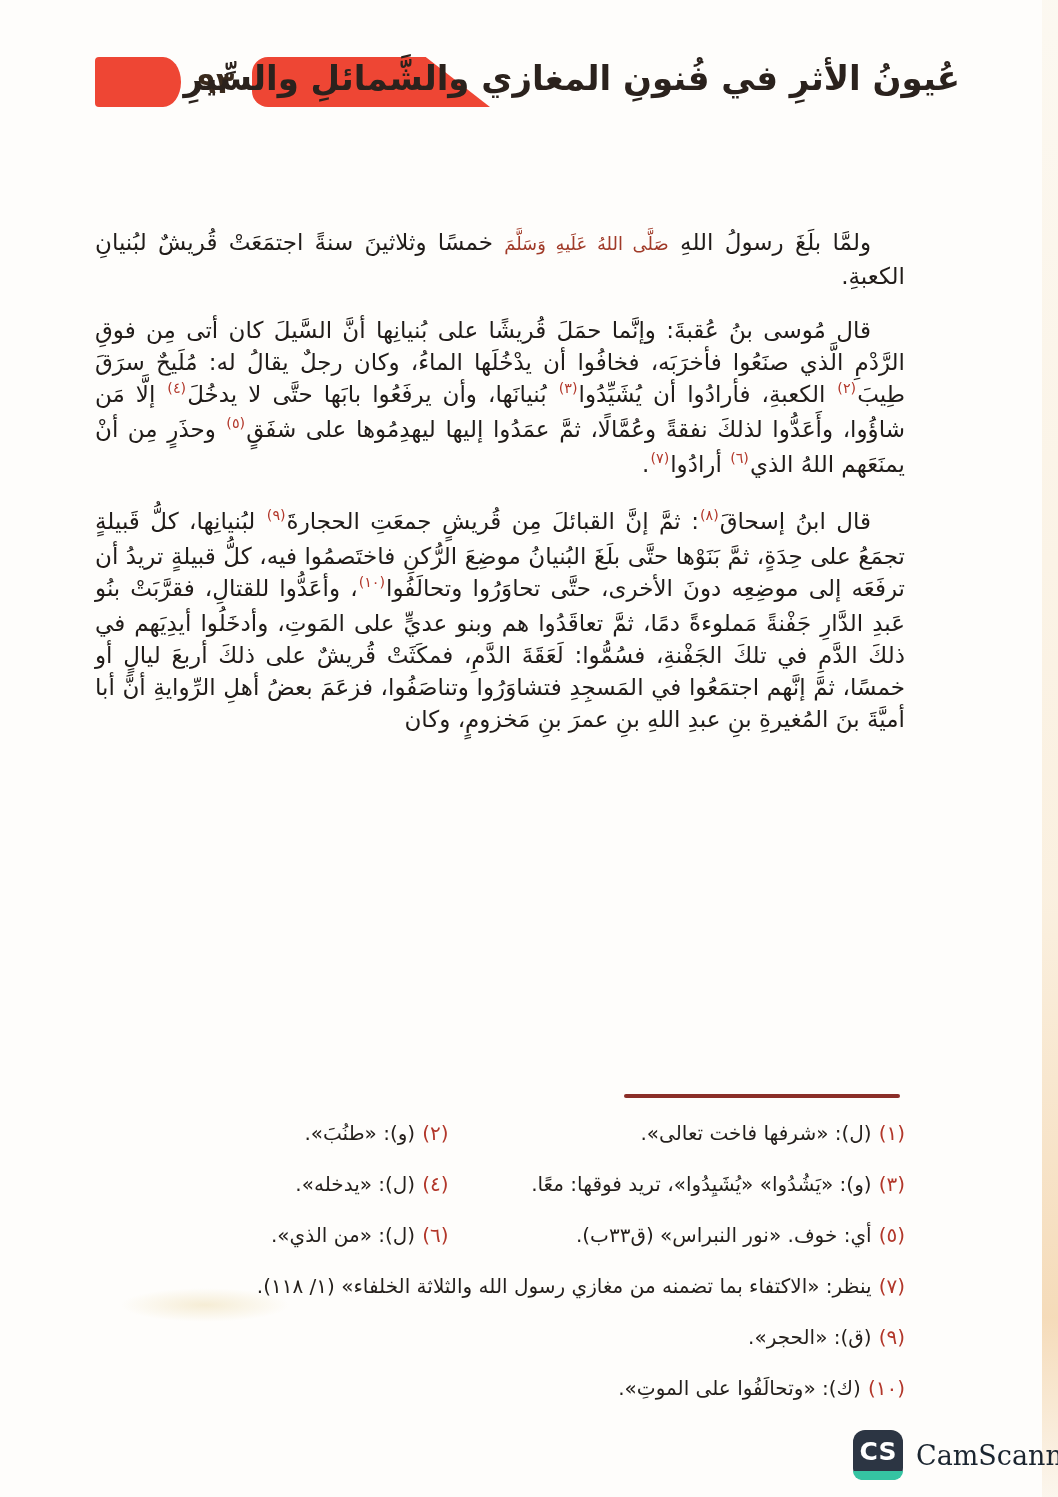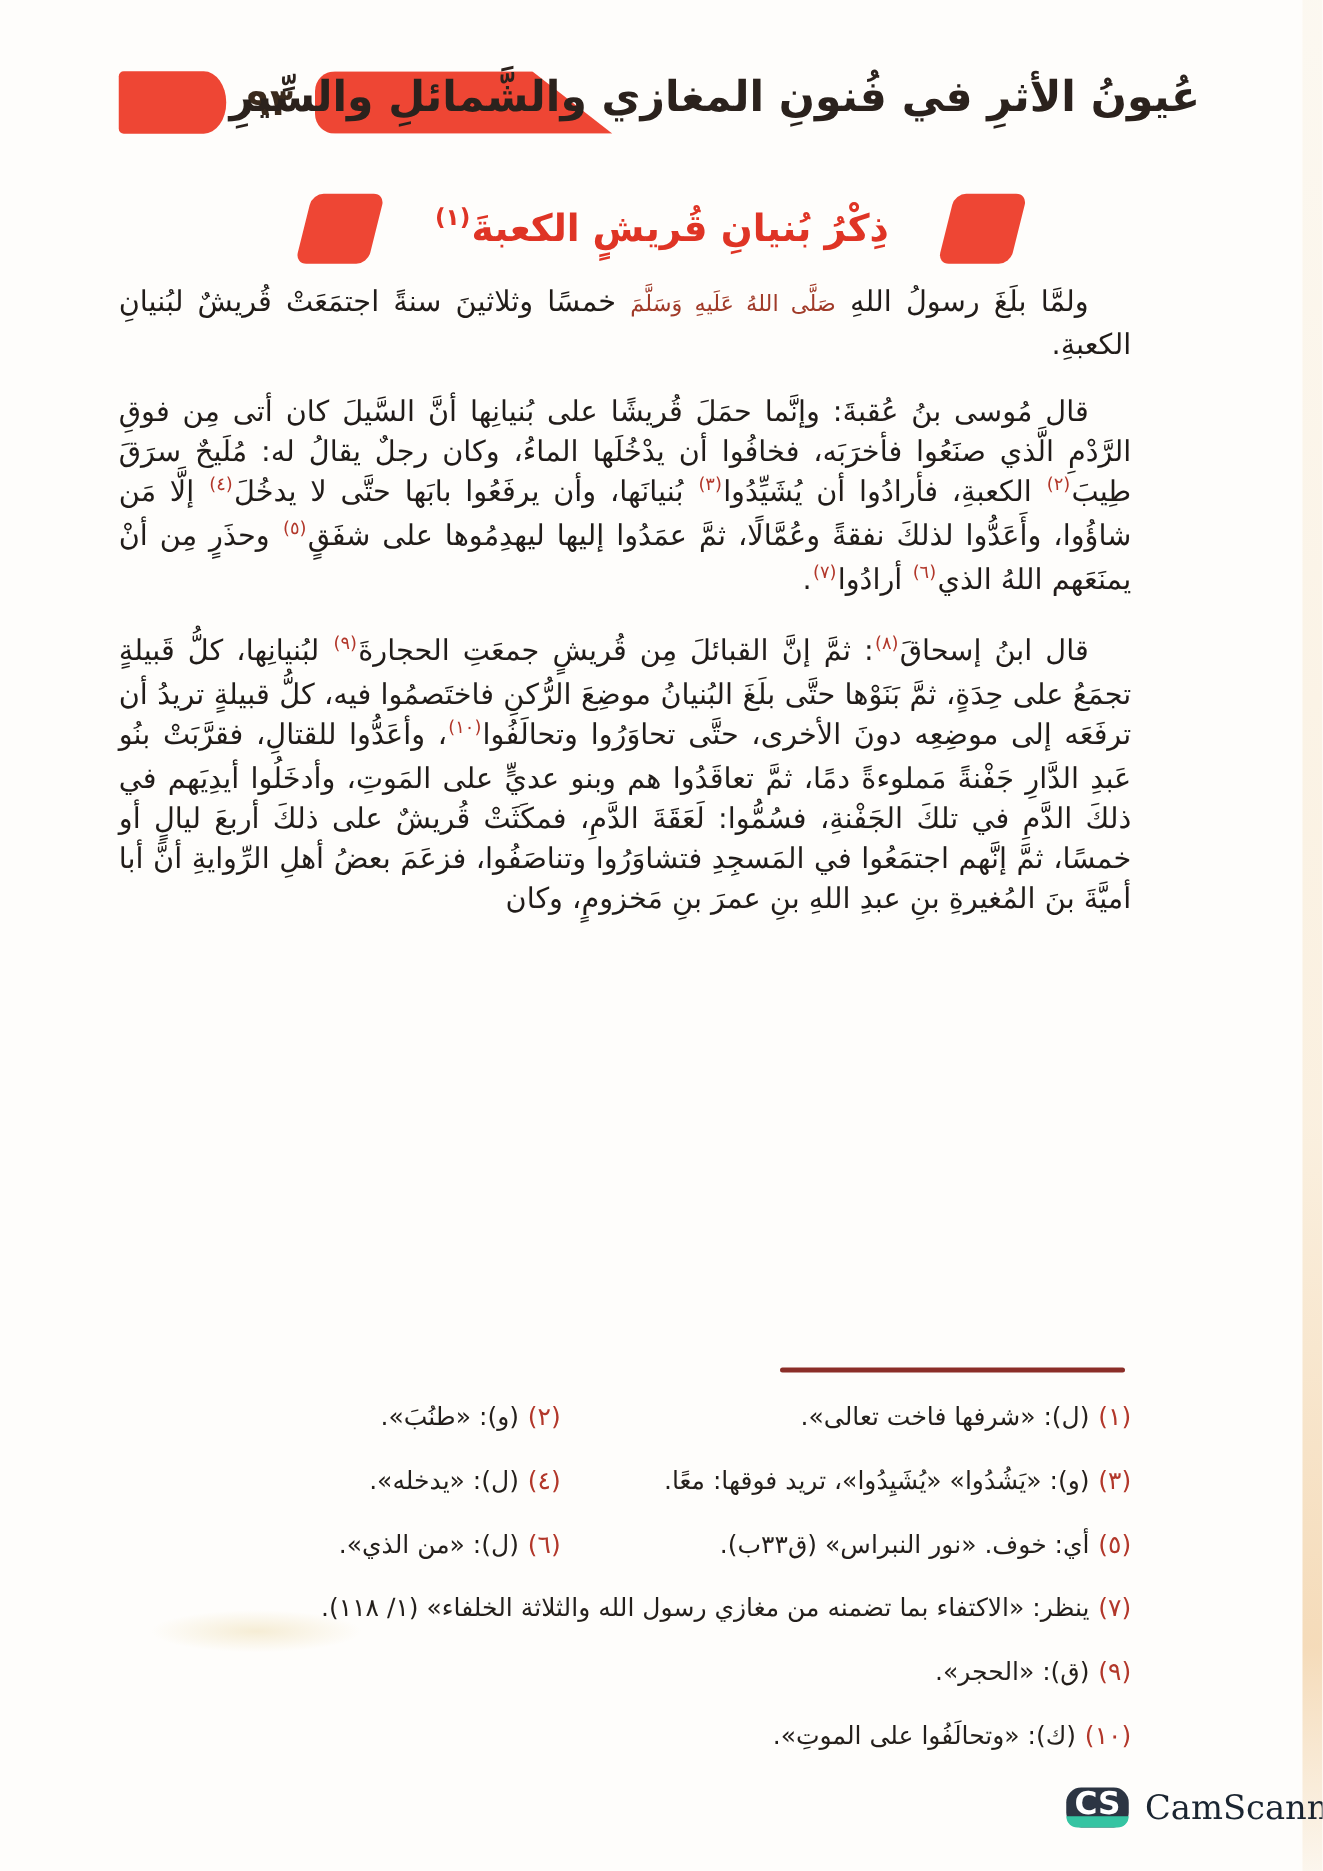--- a/index.html
+++ b/index.html
@@ -89,21 +89,21 @@
   .fn-item{white-space:nowrap;}
   .fn-item:first-child:not(:only-child){flex:0 0 58%;}
   .fn-marker{color:var(--marker_red,#b2372a);margin-left:7px;}
 
   
   .watermark{
     position:absolute;left:853px;top:1430px;
     display:flex;align-items:center;gap:13px;
   }
   .cs-icon{
-    width:50px;height:32px;border-radius:12px;position:relative;
+    width:50px;height:50px;border-radius:12px;position:relative;
     background:var(--camscanner_navy,#2c3543);
     display:flex;align-items:center;justify-content:center;
   }
   .cs-text{
     color:#ffffff;font-weight:700;font-size:25px;line-height:1;
     position:relative;top:-4px;letter-spacing:0;
   }
   .cs-strip{
     position:absolute;left:0;right:0;bottom:0;height:9px;
     background:var(--camscanner_teal,#35c4a2);
@@ -121,25 +121,20 @@
   <div class="edge-tint"></div>
   <div class="smudge"></div>
 
   <header class="header">
     <div class="band band-edge"></div>
     <div class="page-num">٩٣</div>
     <div class="band band-main"></div>
     <div class="book-title">عُيونُ الأثرِ في فُنونِ المغازي والشَّمائلِ والسِّيرِ</div>
   </header>
 
-  <div class="chapter">
-    <div class="chip"></div>
-    <h1 class="chapter-title"><span class="seg-t">ذِكْرُ بُنيانِ قُريشٍ الكعبةَ</span><span class="seg-fn">(١)</span></h1>
-    <div class="chip"></div>
-  </div>
 
   <main class="body">
     <p class="para"><span class="seg-t">ولمَّا بلَغَ رسولُ اللهِ </span><span class="seg-red">صَلَّى اللهُ عَلَيهِ وَسَلَّمَ</span><span class="seg-t"> خمسًا وثلاثينَ سنةً اجتمَعَتْ قُريشٌ لبُنيانِ الكعبةِ.</span></p>
     <p class="para"><span class="seg-t">قال مُوسى بنُ عُقبةَ: وإنَّما حمَلَ قُريشًا على بُنيانِها أنَّ السَّيلَ كان أتى مِن فوقِ الرَّدْمِ الَّذي صنَعُوا فأخرَبَه، فخافُوا أن يدْخُلَها الماءُ، وكان رجلٌ يقالُ له: مُلَيحٌ سرَقَ طِيبَ</span><span class="seg-fn">(٢)</span><span class="seg-t"> الكعبةِ، فأرادُوا أن يُشَيِّدُوا</span><span class="seg-fn">(٣)</span><span class="seg-t"> بُنيانَها، وأن يرفَعُوا بابَها حتَّى لا يدخُلَ</span><span class="seg-fn">(٤)</span><span class="seg-t"> إلَّا مَن شاؤُوا، وأَعَدُّوا لذلكَ نفقةً وعُمَّالًا، ثمَّ عمَدُوا إليها ليهدِمُوها على شفَقٍ</span><span class="seg-fn">(٥)</span><span class="seg-t"> وحذَرٍ مِن أنْ يمنَعَهم اللهُ الذي</span><span class="seg-fn">(٦)</span><span class="seg-t"> أرادُوا</span><span class="seg-fn">(٧)</span><span class="seg-t">.</span></p>
     <p class="para"><span class="seg-t">قال ابنُ إسحاقَ</span><span class="seg-fn">(٨)</span><span class="seg-t">: ثمَّ إنَّ القبائلَ مِن قُريشٍ جمعَتِ الحجارةَ</span><span class="seg-fn">(٩)</span><span class="seg-t"> لبُنيانِها، كلُّ قَبيلةٍ تجمَعُ على حِدَةٍ، ثمَّ بَنَوْها حتَّى بلَغَ البُنيانُ موضِعَ الرُّكنِ فاختَصمُوا فيه، كلُّ قبيلةٍ تريدُ أن ترفَعَه إلى موضِعِه دونَ الأخرى، حتَّى تحاوَرُوا وتحالَفُوا</span><span class="seg-fn">(١٠)</span><span class="seg-t">، وأعَدُّوا للقتالِ، فقرَّبَتْ بنُو عَبدِ الدَّارِ جَفْنةً مَملوءةً دمًا، ثمَّ تعاقَدُوا هم وبنو عديٍّ على المَوتِ، وأدخَلُوا أيدِيَهم في ذلكَ الدَّمِ في تلكَ الجَفْنةِ، فسُمُّوا: لَعَقَةَ الدَّمِ، فمكَثَتْ قُريشٌ على ذلكَ أربعَ ليالٍ أو خمسًا، ثمَّ إنَّهم اجتمَعُوا في المَسجِدِ فتشاوَرُوا وتناصَفُوا، فزعَمَ بعضُ أهلِ الرِّوايةِ أنَّ أبا أميَّةَ بنَ المُغيرةِ بنِ عبدِ اللهِ بنِ عمرَ بنِ مَخزومٍ، وكان</span></p>
   </main>
 
   <div class="fn-sep"></div>
   <section class="footnotes">
       <div class="fn-row">

